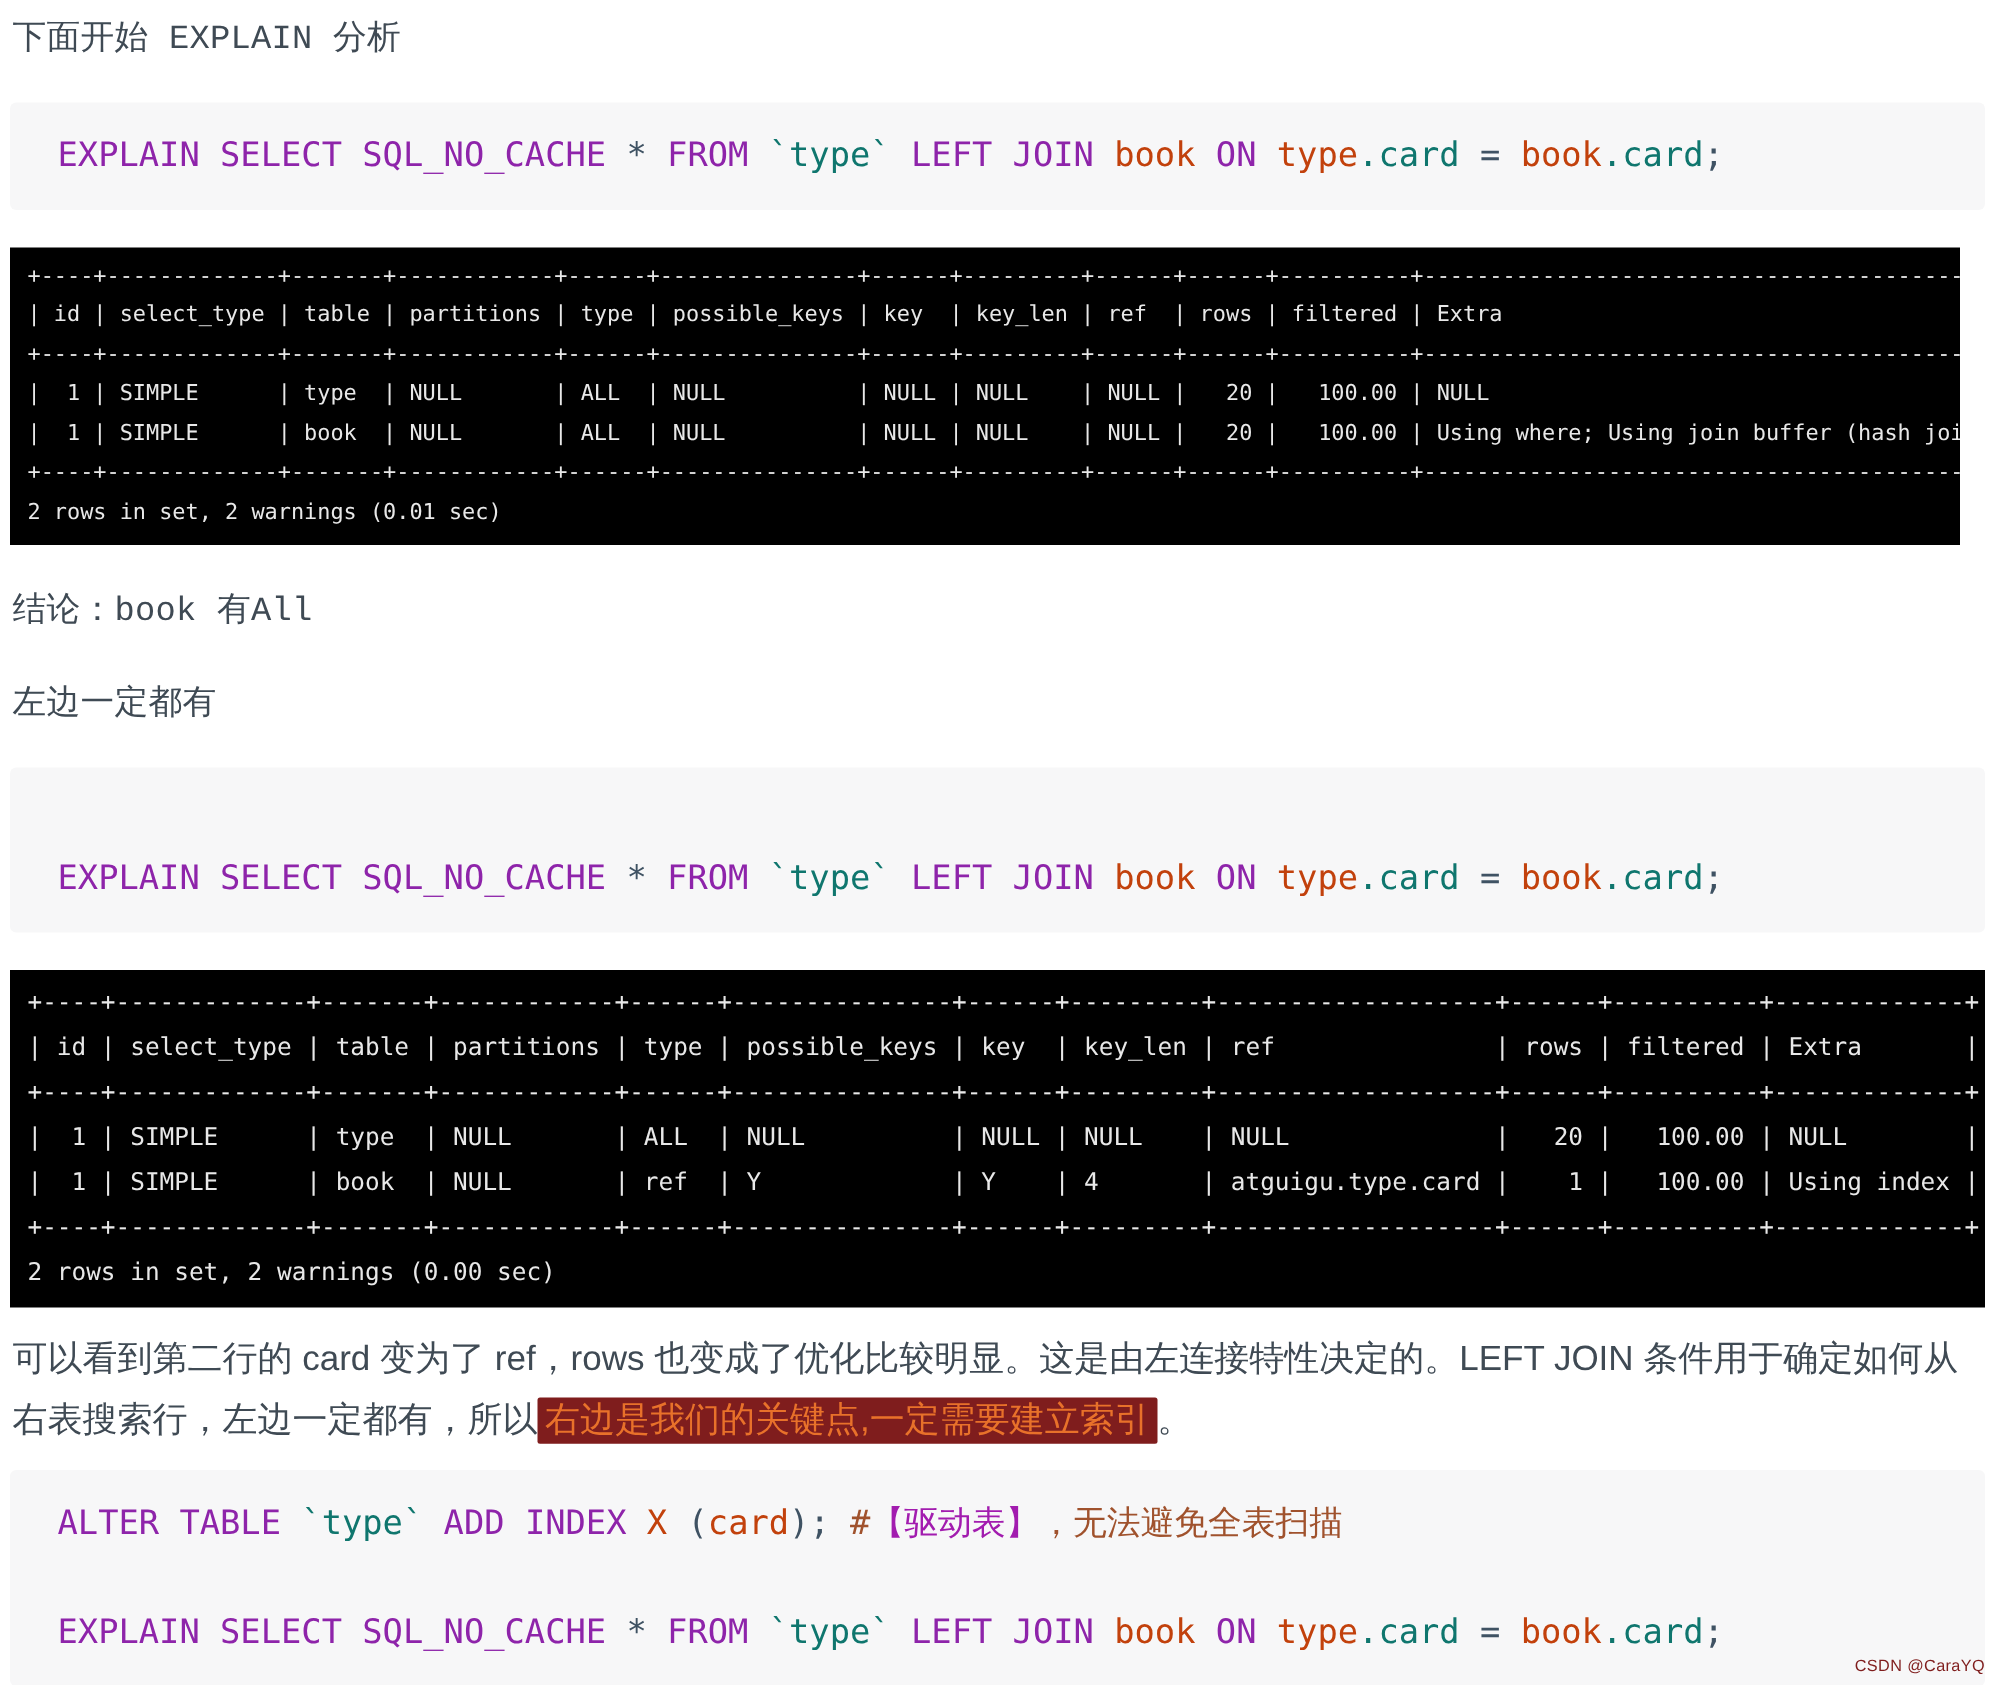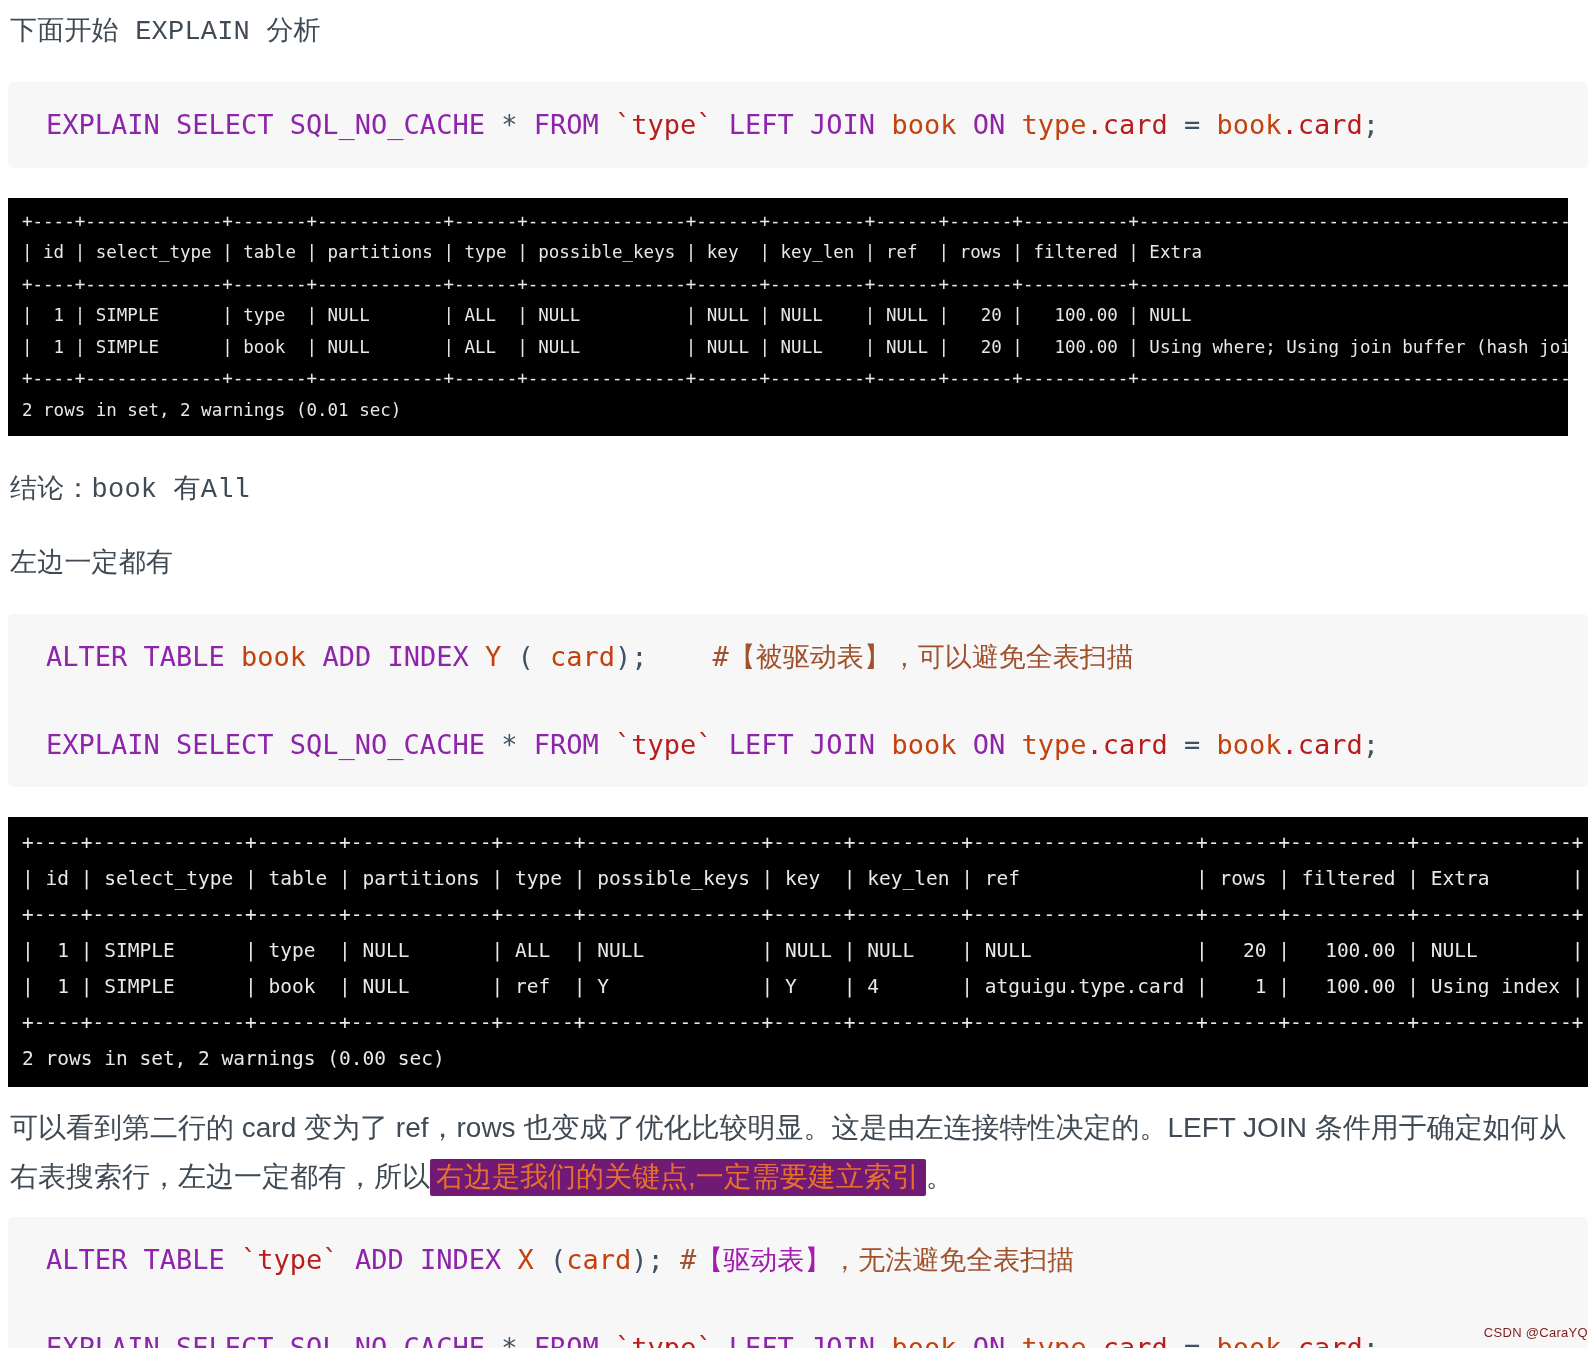--- a/index.html
+++ b/index.html
@@ -45,21 +45,21 @@
   .para.body-text {
     font-size: 28px;
     line-height: 1.75;
     padding-right: 20px;
   }
   .spacer-30 { height: 30px; }
   .spacer-22 { height: 22px; }
   .spacer-16 { height: 16px; }
 
   .hl {
-    background: #701a75;
+    background: #7f1d1d;
     color: #e8712a;
     padding: 2px 6px 4px 6px;
     border-radius: 2px;
     margin-top: 43px;
   }
 
   
   .codeblock {
     background: #f7f7f8;
     border-radius: 5px;
@@ -72,21 +72,21 @@
     font-size: 27px;
     line-height: 1.55;
     white-space: pre;
     padding: 0 0 0 38px;
     letter-spacing: 0px;
   }
   .codeblock .line.gap { margin-top: 46px; }
 
   .kw   { color: #8e24aa; text-align: center; }          
   .tbl  { color: #c2410c; }          
-  .ident{ color: #b91c1c; }          
+  .ident{ color: #0f766e; }          
   .op   { color: #3f5263; }
   .cmt  { color: #a0522d; }          
   .cmt-red { color: #a21caf; }
 
   
   .terminal {
     background: #000000;
     margin: 0 0 0 8px;
     padding: 8px 0 10px 0;
     overflow: hidden;
@@ -143,21 +143,20 @@
 
   <p class="h-lead">结论：book 有All</p>
 
   <div class="spacer-22"></div>
 
   <p class="h-lead">左边一定都有</p>
 
   <div class="spacer-30"></div>
 
   <div class="codeblock">
-    <div class="line"><span class="kw">ALTER TABLE</span><span class="op"> </span><span class="tbl">book</span><span class="op"> </span><span class="kw">ADD INDEX</span><span class="op"> </span><span class="tbl">Y</span><span class="op"> ( </span><span class="tbl">card</span><span class="op">);</span><span class="cmt">    #【被驱动表】，可以避免全表扫描</span></div>
     <div class="line gap"><span class="kw">EXPLAIN SELECT SQL_NO_CACHE</span><span class="op"> * </span><span class="kw">FROM</span><span class="op"> </span><span class="ident">`type`</span><span class="op"> </span><span class="kw">LEFT JOIN</span><span class="op"> </span><span class="tbl">book</span><span class="op"> </span><span class="kw">ON</span><span class="tbl"> type</span><span class="ident">.card</span><span class="op"> = </span><span class="tbl">book</span><span class="ident">.card</span><span class="op">;</span></div>
   </div>
 
   <div class="spacer-30"></div>
 
   <div class="terminal t2">
     <pre>+----+-------------+-------+------------+------+---------------+------+---------+-------------------+------+----------+-------------+
 | id | select_type | table | partitions | type | possible_keys | key  | key_len | ref               | rows | filtered | Extra       |
 +----+-------------+-------+------------+------+---------------+------+---------+-------------------+------+----------+-------------+
 |  1 | SIMPLE      | type  | NULL       | ALL  | NULL          | NULL | NULL    | NULL              |   20 |   100.00 | NULL        |

